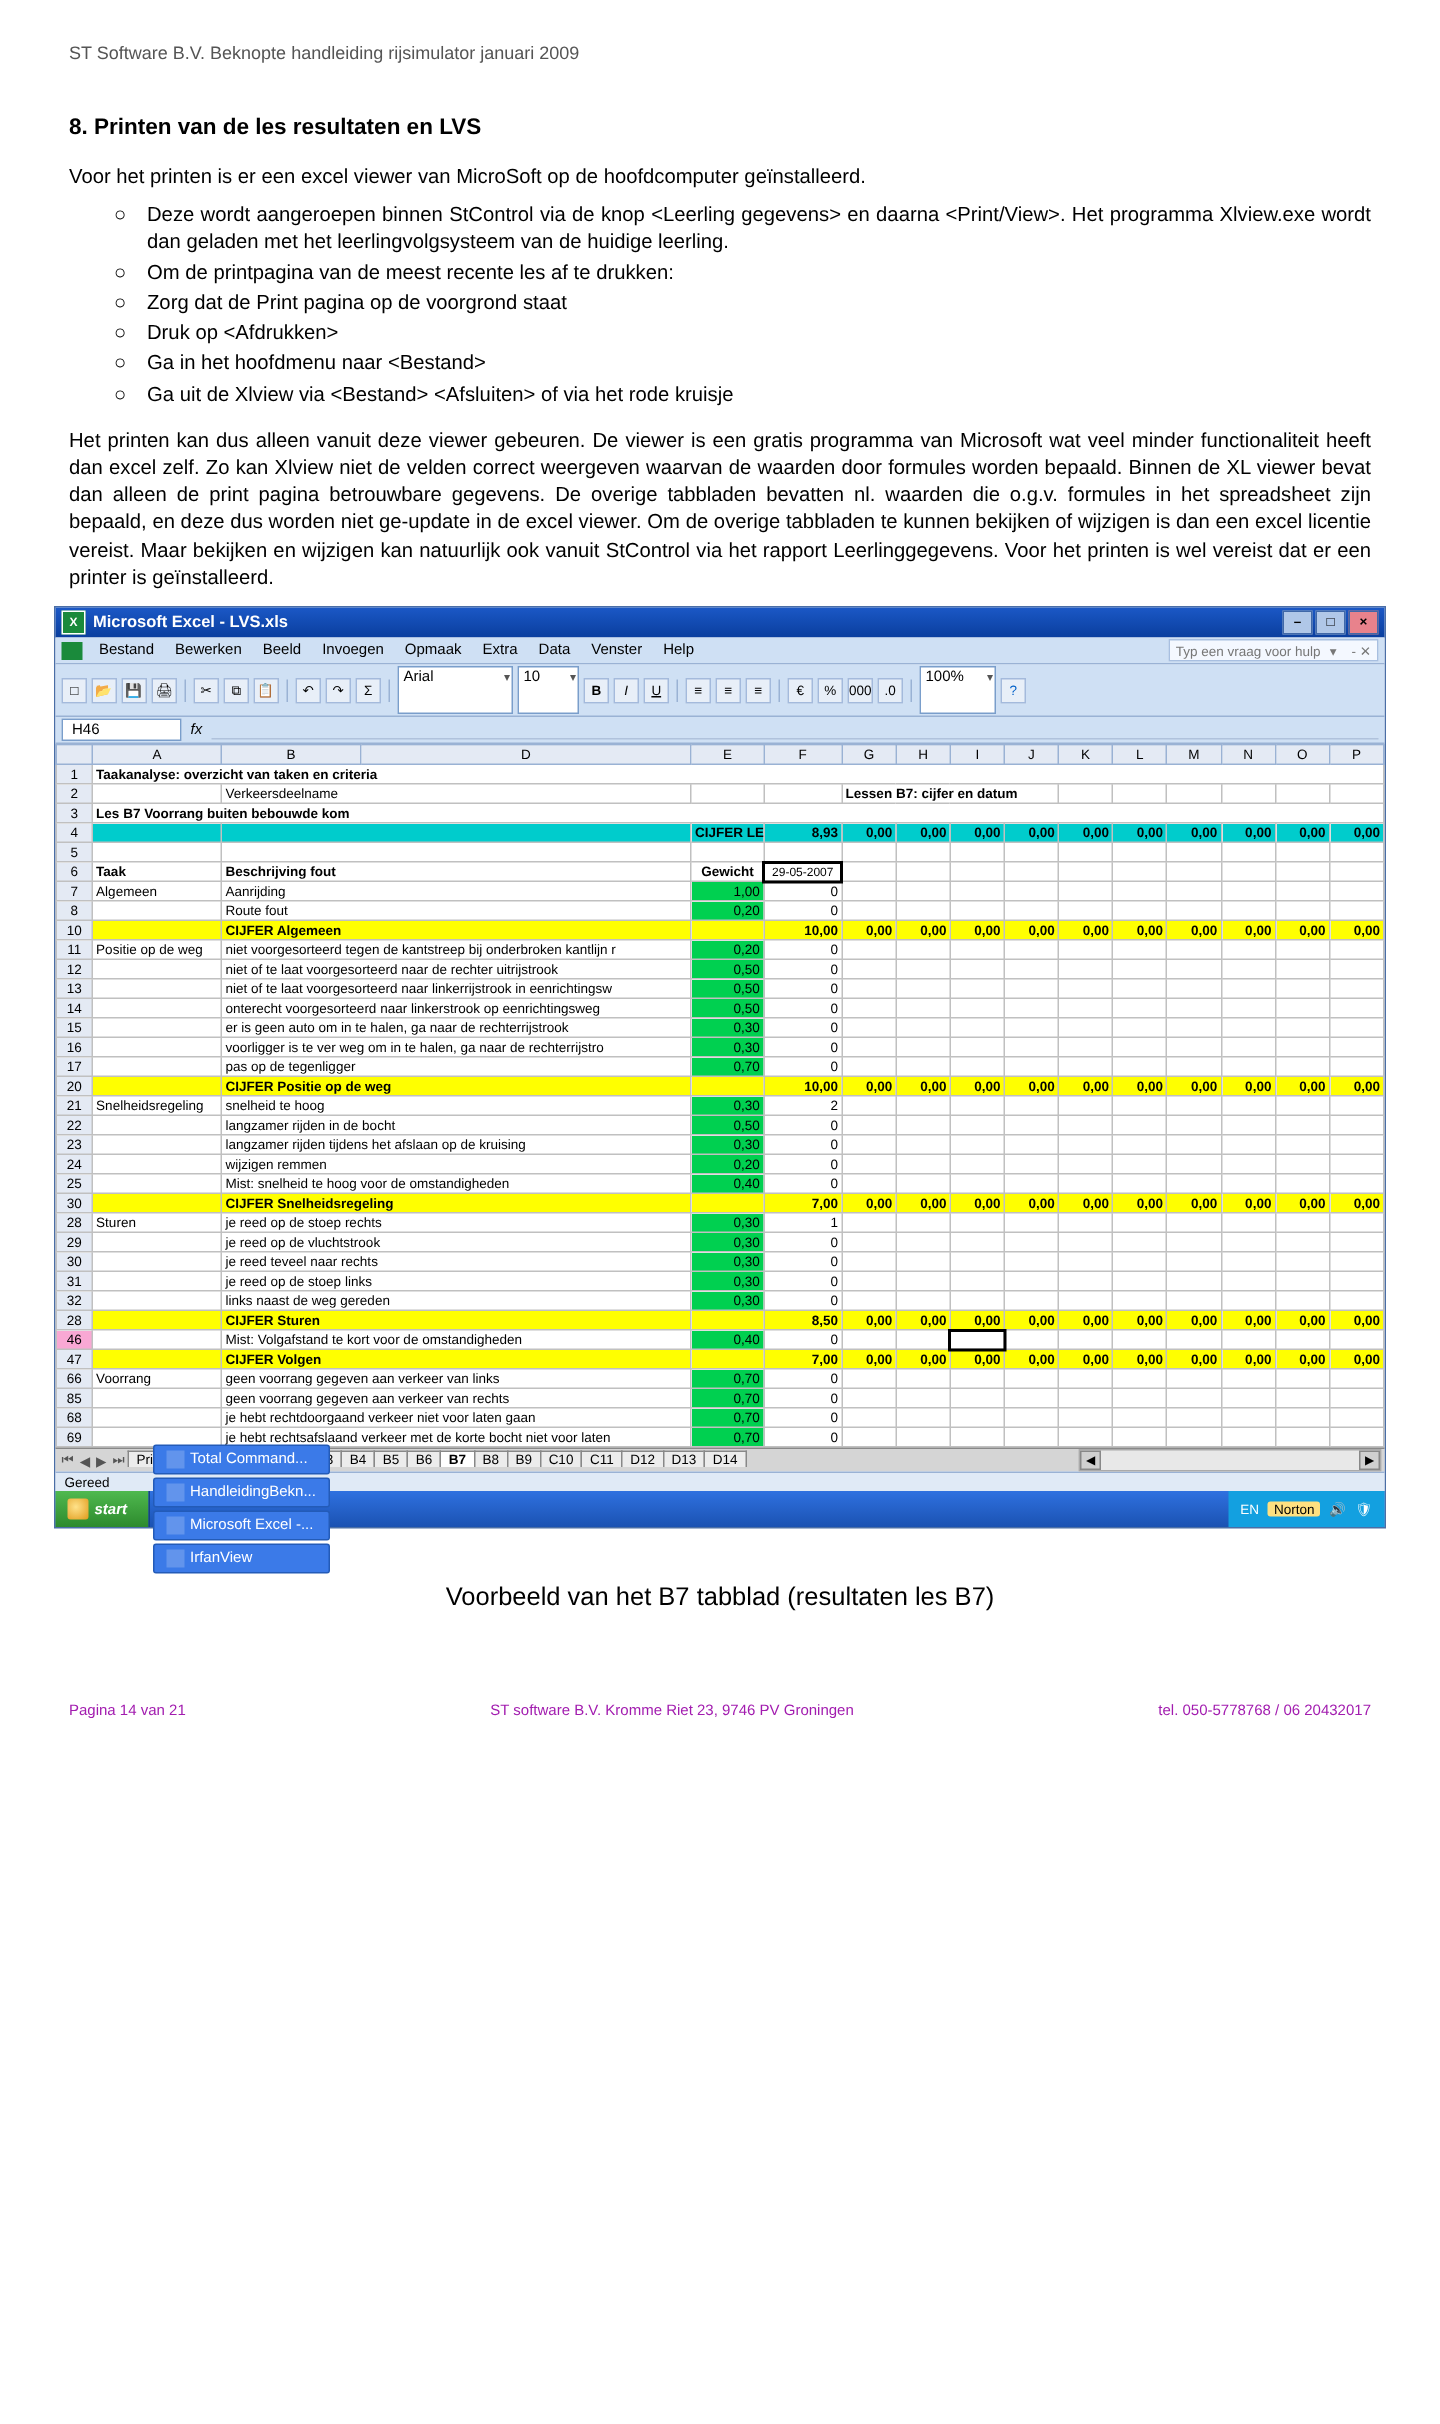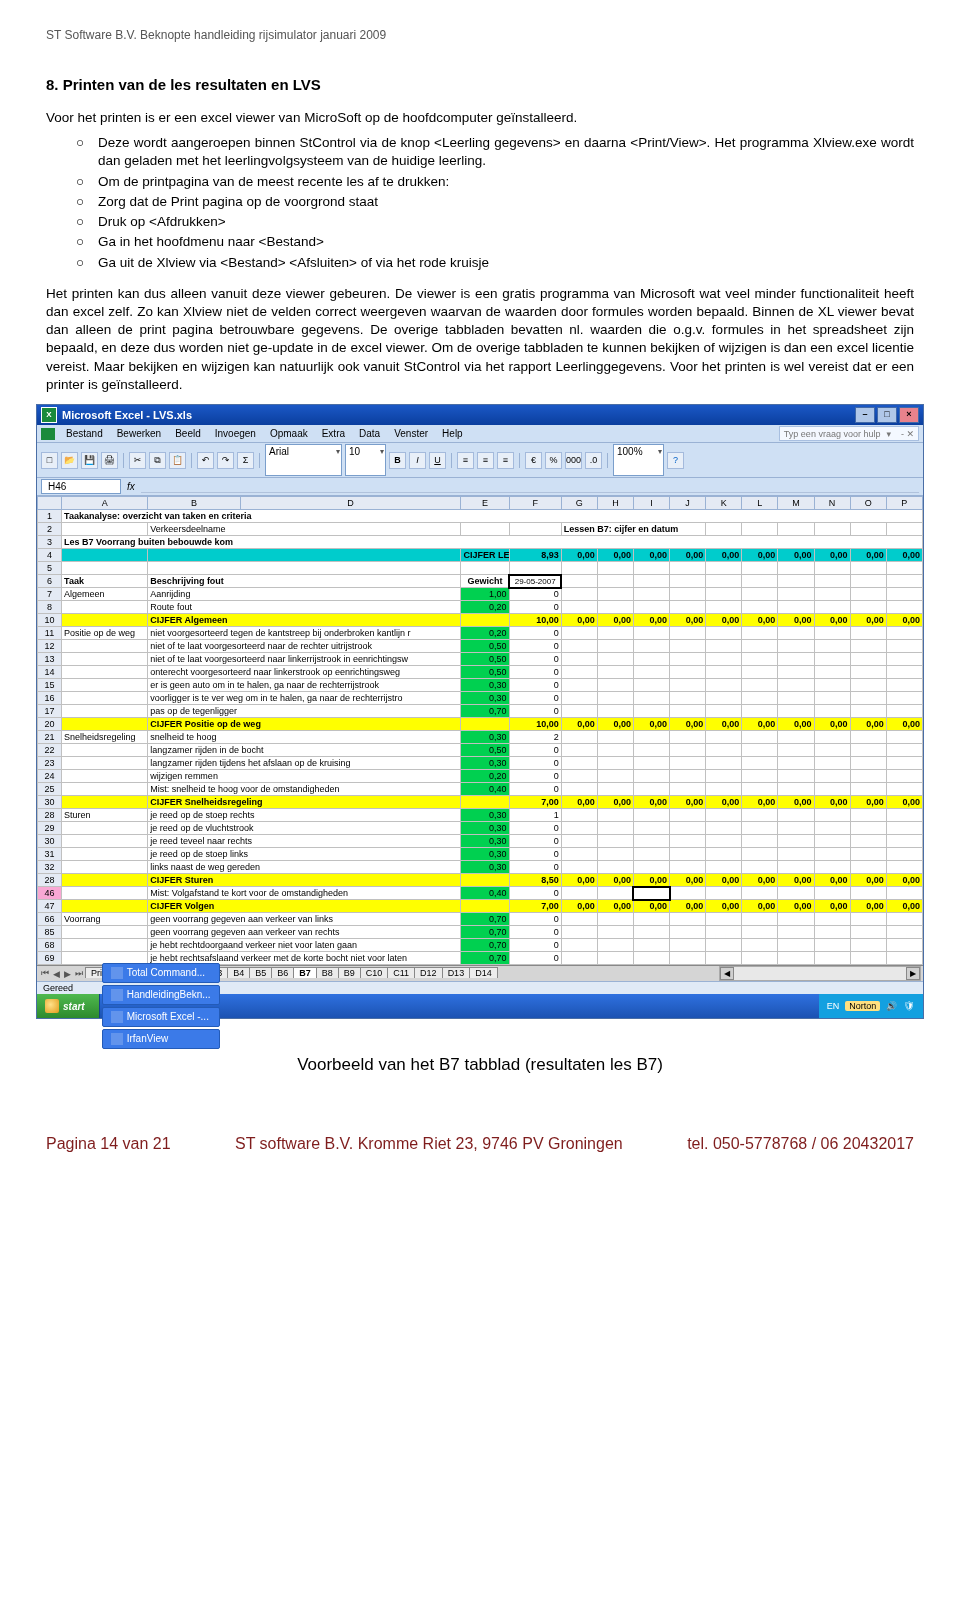--- a/index.html
+++ b/index.html
@@ -264,22 +264,22 @@
     gap: 6px;
     font-size: 9px;
   }
   .caption {
     text-align: center;
     font-size: 17px;
     margin-top: 36px;
     margin-bottom: 60px;
   }
   .footer {
-    font-size: 16px;
-    color: #7f1d1d;
+    font-size: 10px;
+    color: #a21caf;
     display: flex;
     justify-content: space-between;
   }
 </style>
 </head>
 <body>
 
 <div class="header-line">ST Software B.V.   Beknopte handleiding rijsimulator januari 2009</div>
 
 <h2 class="section">8.    Printen van de les resultaten en LVS</h2>

